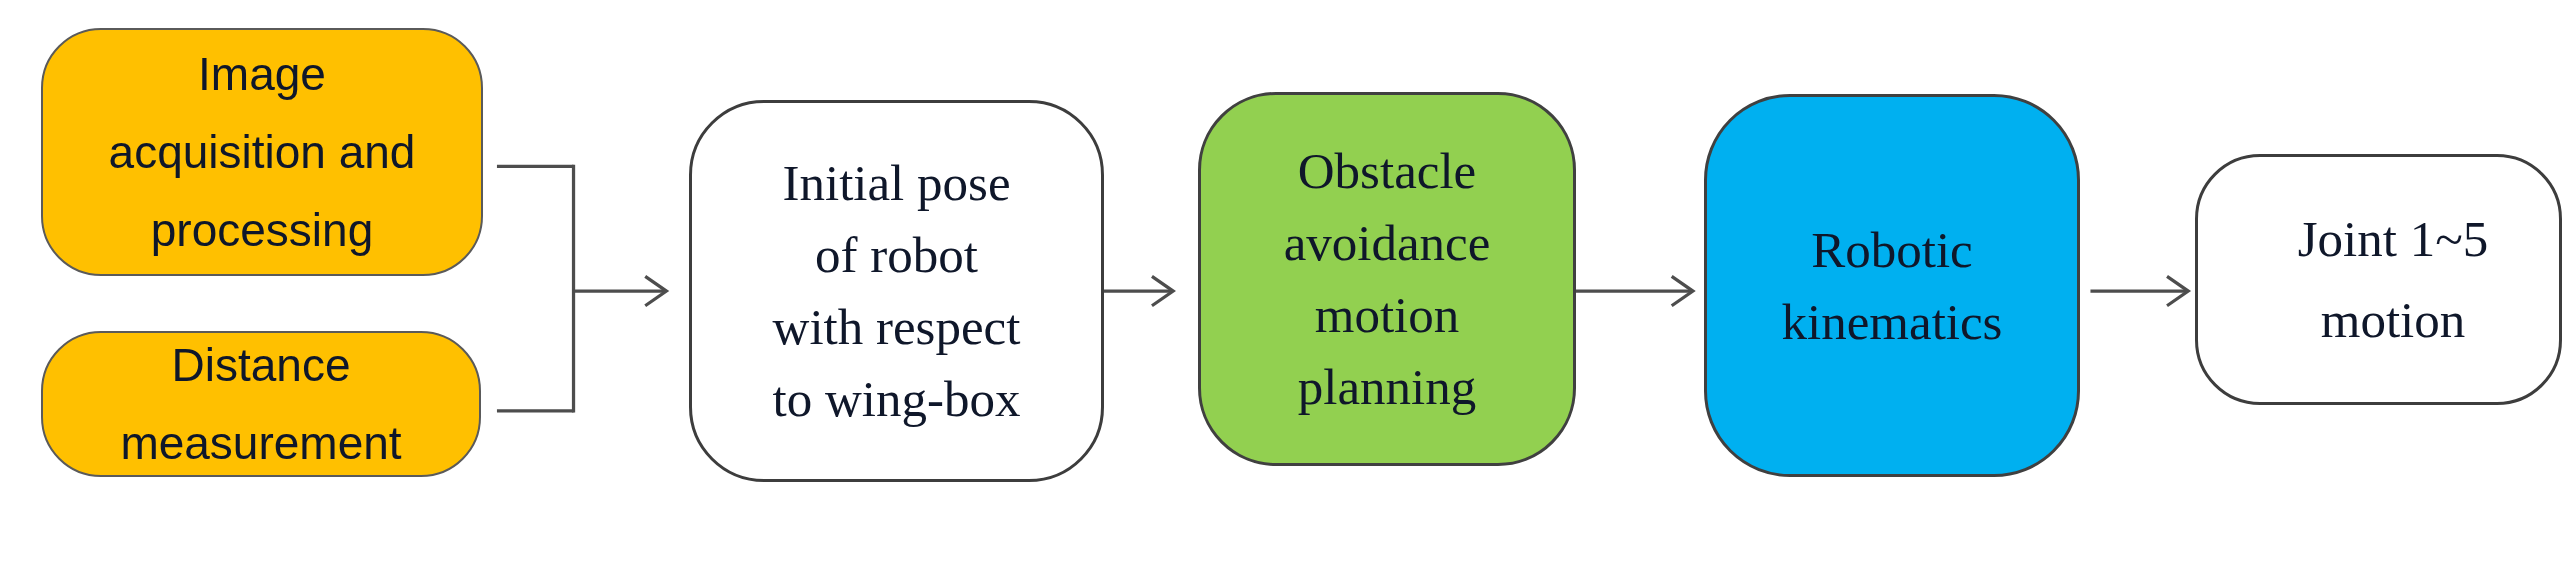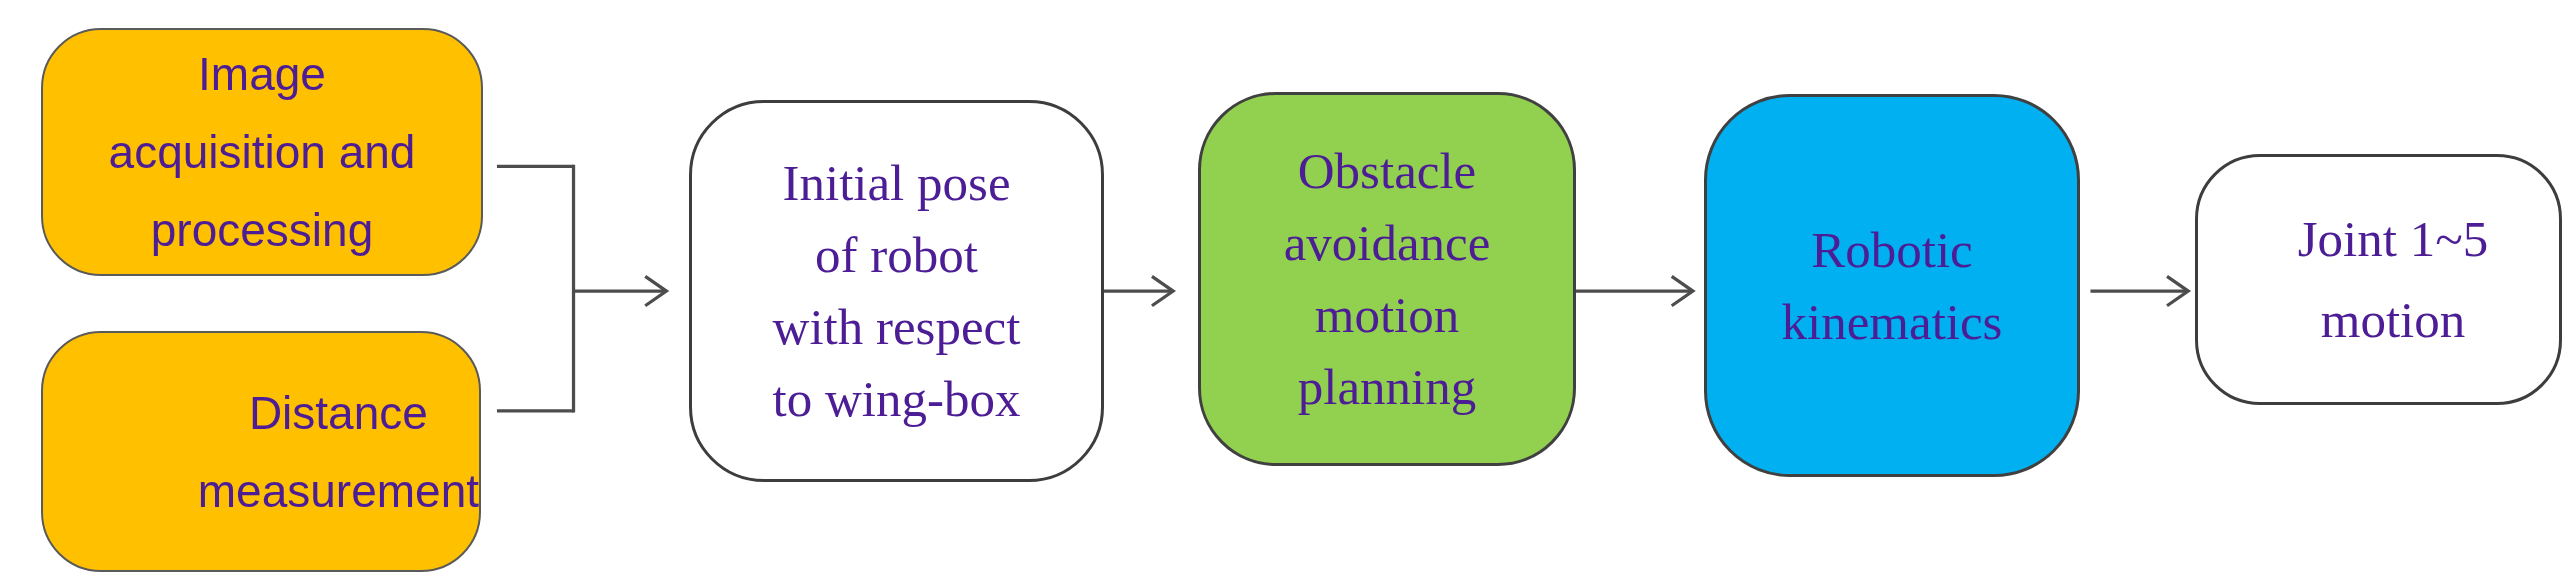--- a/index.html
+++ b/index.html
@@ -17,42 +17,42 @@
     width: 2576px; height: 574px;
     pointer-events: none;
   }
   .node {
     position: absolute;
     box-sizing: border-box;
     display: flex;
     align-items: center;
     justify-content: center;
     text-align: center;
-    color: #4c1d95;
+    color: #0f172a;
     background: #ffffff;
     border: 3.3px solid #3f3f3f;
   }
   .node .label {
     white-space: pre-line;
     display: block;
   }
   .sans-node {
     font-family: "Liberation Sans", sans-serif;
     font-size: 46px;
     line-height: 78px;
     border-width: 2.4px;
   }
   .serif-node {
     font-family: "Liberation Serif", serif;
     font-size: 51px;
     line-height: 72px;
   }
   
   .n-image    { left: 41px;  top: 28px;  width: 442px; height: 248px; border-radius: 60px; }
-  .n-distance { left: 41px;  top: 331px; width: 440px; height: 241px; border-radius: 60px; justify-content: flex-end; }
+  .n-distance { left: 41px;  top: 331px; width: 440px; height: 146px; border-radius: 60px; }
   .n-pose     { left: 689px; top: 100px; width: 415px; height: 382px; border-radius: 75px; }
   .n-obstacle { left: 1184px;top: 92px; width: 378px; height: 374px; border-radius: 78px; margin-left: 14px; }
   .n-robotic  { left: 1704px;top: 94px; width: 376px; height: 383px; border-radius: 86px; }
   .n-joint    { left: 2195px;top: 154px; width: 367px; height: 251px; border-radius: 65px; line-height: 81px; }
 </style>
 </head>
 <body>
 
 <div class="canvas">
 

